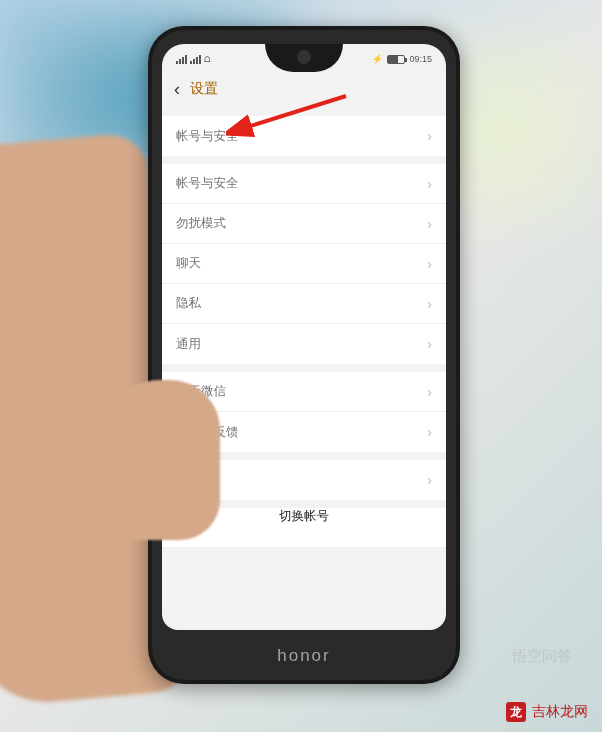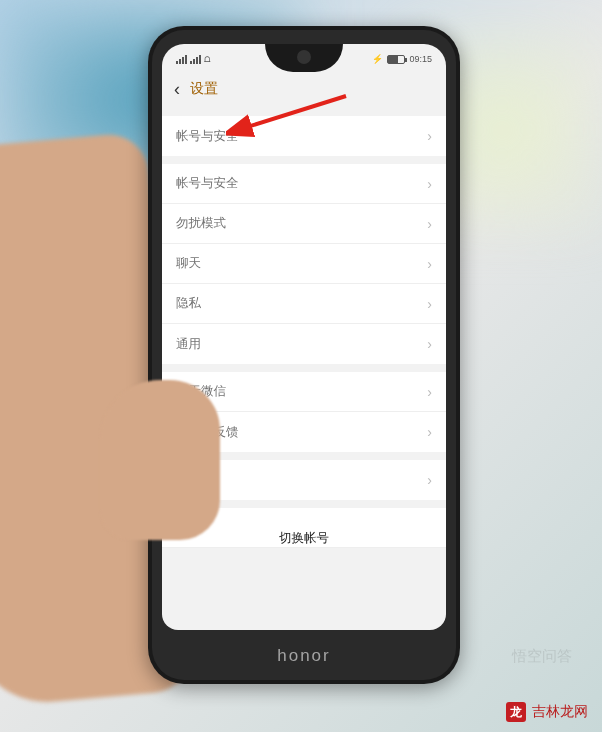--- a/index.html
+++ b/index.html
@@ -167,21 +167,21 @@
     .chevron {
       font-size: 14px;
       color: #bbb;
       font-weight: 300;
     }
     .spacer { height: 8px; }
     .center-item {
       background: #fff;
       height: 40px;
       display: flex;
-      align-items: flex-end;
+      align-items: flex-start;
       justify-content: center;
       font-size: 12.5px;
       color: #222;
       border-bottom: 0.5px solid #eee;
     }
     .dot-badge {
       width: 6px; height: 6px;
       background: #aaa;
       border-radius: 50%;
       margin-left: 4px;

